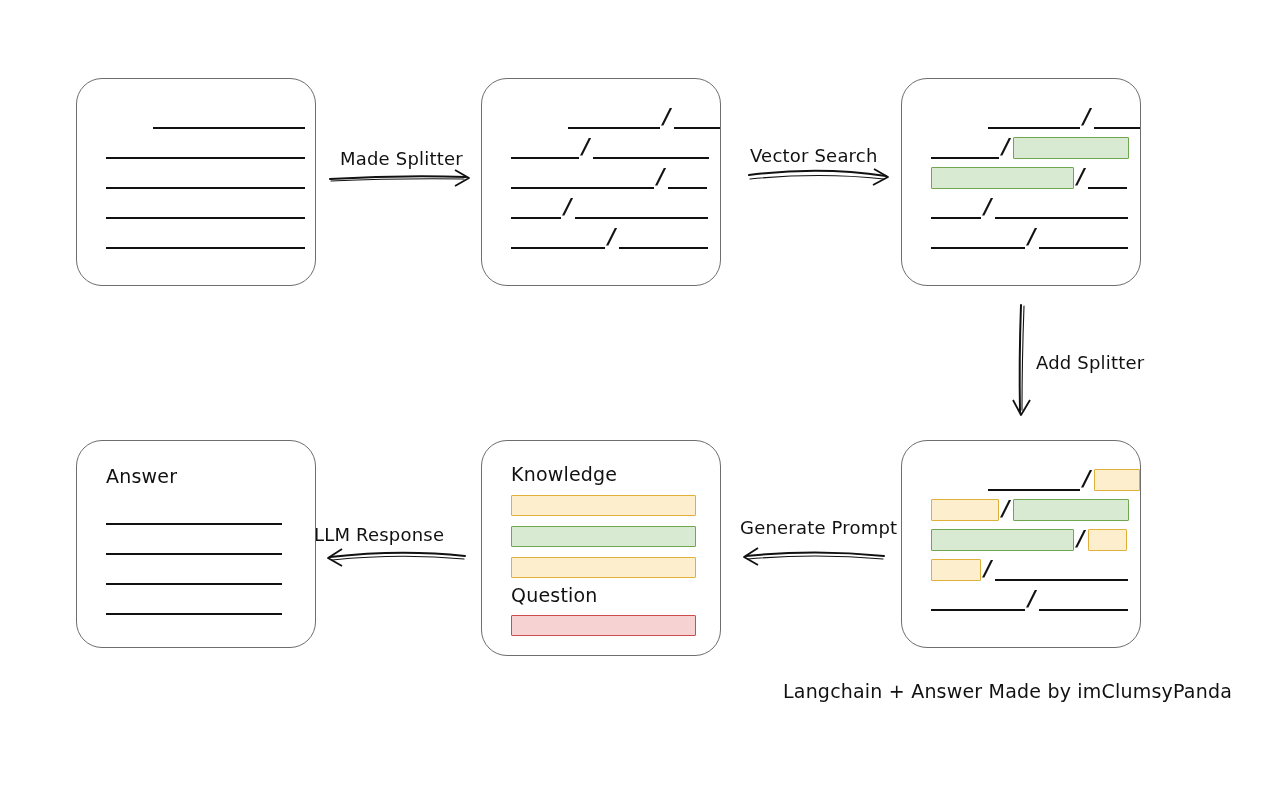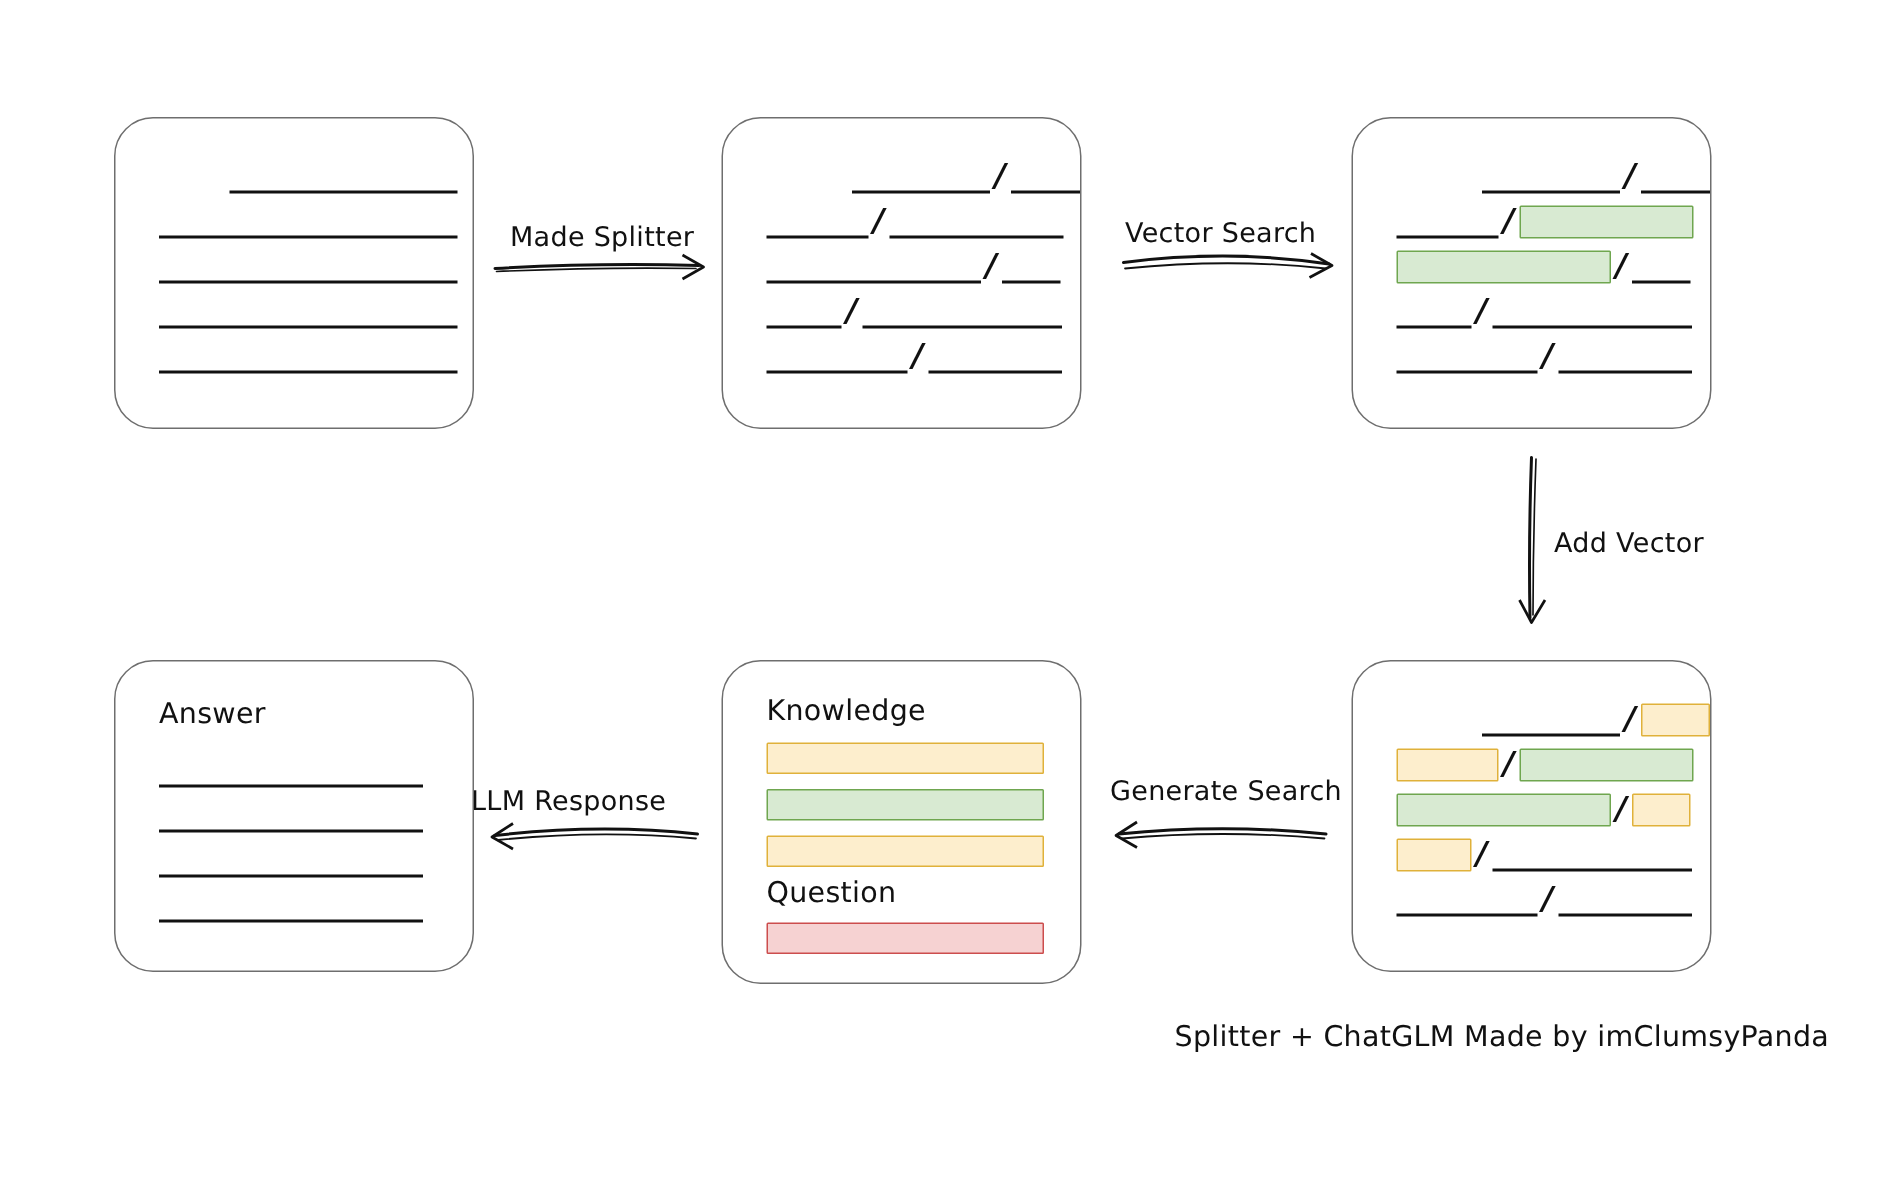--- a/index.html
+++ b/index.html
@@ -157,22 +157,22 @@
 
     <g>
       <path d="M465 556 Q400 549 330 557" stroke="#111" stroke-width="2" fill="none" stroke-linecap="round"></path>
       <path d="M464 559 Q400 553 332 560" stroke="#111" stroke-width="1.2" fill="none" stroke-linecap="round"></path>
       <path d="M342 549 L328 558 L342 566" stroke="#111" stroke-width="1.8" fill="none" stroke-linejoin="round"></path>
     </g>
   </svg>
 
   <div class="arrow-label" style="left:340px; top:148px;">Made Splitter</div>
   <div class="arrow-label" style="left:750px; top:145px;">Vector Search</div>
-  <div class="arrow-label" style="left:1036px; top:352px;">Add Vector</div>
-  <div class="arrow-label" style="left:740px; top:517px;">Generate Search</div>
+  <div class="arrow-label" style="left:1036px; top:352px;">Add Splitter</div>
+  <div class="arrow-label" style="left:740px; top:517px;">Generate Prompt</div>
   <div class="arrow-label" style="left:314px; top:524px;">LLM Response</div>
 
   <div class="card" style="left:76px; top:78px; width:240px; height:208px;">
     <div class="card-inner" id="rows-source_document">
         <div class="row" style="left: 76px; top: 28px;">
           <span class="seg line" style="width: 152px;"></span>
         </div>
         <div class="row" style="left: 29px; top: 58px;">
           <span class="seg line" style="width: 199px;"></span>
         </div>
@@ -302,15 +302,15 @@
         <div class="bar yellow" style="left: 29px; top: 54px; width: 185px;"></div>
         <div class="bar green" style="left: 29px; top: 85px; width: 185px;"></div>
         <div class="bar yellow" style="left: 29px; top: 116px; width: 185px;"></div>
       </div>
     <div class="card-heading" style="left:29px; top:143px;">Question</div>
     <div class="card-inner" id="bars-question">
         <div class="bar red" style="left: 29px; top: 174px; width: 185px;"></div>
       </div>
   </div>
 
-  <div class="footer" style="left:783px; top:680px;">Splitter + ChatGLM Made by imClumsyPanda</div>
+  <div class="footer" style="left:783px; top:680px;">Langchain + Answer Made by imClumsyPanda</div>
 
 </div>
 
 </body></html>

